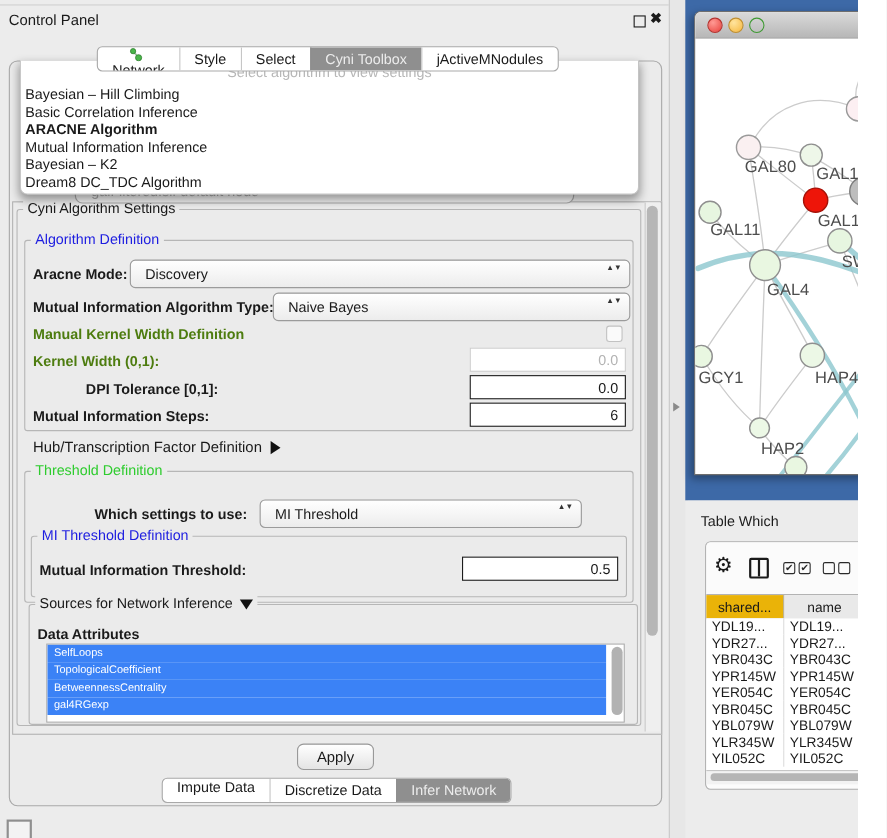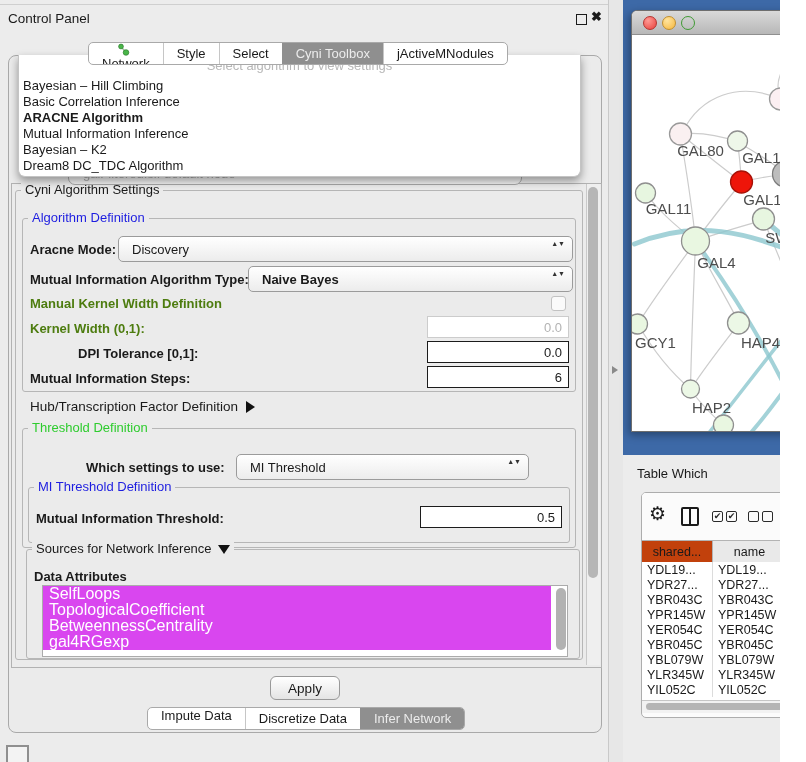--- a/index.html
+++ b/index.html
@@ -55,21 +55,21 @@
     display:flex;align-items:center;justify-content:flex-end;font-size:13px;padding-right:6px;}
   .numfield.active{border:1.5px solid #1c1c1c;}
   .numfield.disfield{color:#b3b3b3;border-color:#cccccc;}
   .checkbox{position:absolute;width:13px;height:13px;border:1px solid #c2c2c2;border-radius:3px;background:#fafafa;}
   .tri-right{display:inline-block;width:0;height:0;border-top:6px solid transparent;
     border-bottom:6px solid transparent;border-left:9px solid #111;margin-left:8px;vertical-align:middle;}
   .tri-down{display:inline-block;width:0;height:0;border-left:6px solid transparent;
     border-right:6px solid transparent;border-top:9px solid #111;margin-left:6px;vertical-align:middle;}
   
   .attr-list{position:absolute;left:42px;top:585px;width:524px;height:70px;background:#fff;border:1px solid #ababab;overflow:hidden;}
-  .attr-item{height:16px;line-height:16px;font-size:16px;color:#fff;background:#d946ef;
+  .attr-item{height:16px;line-height:16px;font-size:10px;color:#fff;background:#3b82f6;
     padding-left:6px;margin-right:16px;white-space:nowrap;}
   .attr-sb{position:absolute;right:1px;top:2px;width:10px;height:62px;background:#b2b2b2;border-radius:5px;}
   
   .btn{position:absolute;left:270px;top:676px;width:68px;height:22px;border:1px solid #999;
     border-radius:6px;background:linear-gradient(#ffffff,#e4e4e4);font-size:13.5px;
     display:flex;align-items:center;justify-content:center;}
   
   .splitter{position:absolute;left:608px;top:0;width:15px;height:762px;background:#e7e7e7;
     border-left:1px solid #c9c9c9;border-right:1px solid #c9c9c9;}
   .split-arrow{position:absolute;left:3px;top:366px;width:0;height:0;border-top:4px solid transparent;
@@ -92,21 +92,21 @@
   .tp-toolbar{position:absolute;left:0;top:0;width:100%;height:47px;background:#fbfbfb;}
   .gear{position:absolute;left:7px;top:9px;font-size:19px;color:#1a1a1a;}
   .cols-icon{position:absolute;left:39px;top:14px;width:14px;height:15px;border:2px solid #1a1a1a;border-radius:2px;}
   .cols-icon:after{content:"";position:absolute;left:5.5px;top:0;width:2px;height:15px;background:#1a1a1a;}
   .cb{position:absolute;top:18px;width:9px;height:9px;border:1.5px solid #2a2a2a;border-radius:2px;font-size:9px;
     line-height:9px;text-align:center;color:#2a2a2a;}
   .file-icon{position:absolute;left:150px;top:12px;width:14px;height:18px;border:2px solid #1a1a1a;border-radius:2px;background:#fff;}
   .tp-head{position:absolute;left:0;top:47px;width:100%;height:21px;display:flex;border-top:1px solid #b3b3b3;border-bottom:1px solid #b3b3b3;}
   .tp-hc{height:100%;display:flex;align-items:center;justify-content:center;font-size:12.5px;
     border-right:1px solid #b3b3b3;box-sizing:border-box;}
-  .tp-hc.blue{background:#c2410c;}
+  .tp-hc.blue{background:#eab308;}
   .tp-hc.gray{background:#e9e9e9;}
   .tp-rows{position:absolute;left:0;top:69px;width:100%;height:138px;background:#fff;}
   .tp-row{display:flex;height:15px;align-items:center;}
   .tp-cell{font-size:12.5px;white-space:nowrap;overflow:hidden;box-sizing:border-box;padding-left:5px;
     border-right:1px solid #dcdcdc;height:100%;display:flex;align-items:center;}
   .tp-hsb{position:absolute;left:0;top:207px;width:100%;height:12px;background:#f2f2f2;border-top:1px solid #c6c6c6;}
   .tp-hsb-thumb{position:absolute;left:4px;top:2px;width:152px;height:7px;background:#b5b5b5;border-radius:4px;}
   .mini-panel-icon{position:absolute;left:6px;top:745px;width:19px;height:17px;border:2px solid #8f8f8f;background:#f3f3f3;}
 </style>
 </head>
@@ -174,21 +174,21 @@
     <div class="legend blue">Algorithm Definition</div>
   </div>
 
   <div class="lbl b" style="left:30px;top:242px;">Aracne Mode:</div>
   <div class="combo" style="left:118px;top:236px;width:453px;">
     <span class="val">Discovery</span>
     <span class="arrows">▲▼</span>
   </div>
 
   <div class="lbl b" style="left:30px;top:272px;">Mutual Information Algorithm Type:</div>
-  <div class="combo" style="left:248px;top:266px;width:323px;font-weight:bold;">
+  <div class="combo" style="left:248px;top:266px;width:323px;">
     <span class="val">Naive Bayes</span>
     <span class="arrows">▲▼</span>
   </div>
 
   <div class="lbl b dis" style="left:30px;top:296px;">Manual Kernel Width Definition</div>
   <div class="checkbox" style="left:551px;top:296px;"></div>
 
   <div class="lbl b dis" style="left:30px;top:321px;">Kernel Width (0,1):</div>
   <div class="numfield disfield" style="left:427px;top:316px;width:134px;">0.0</div>
 

